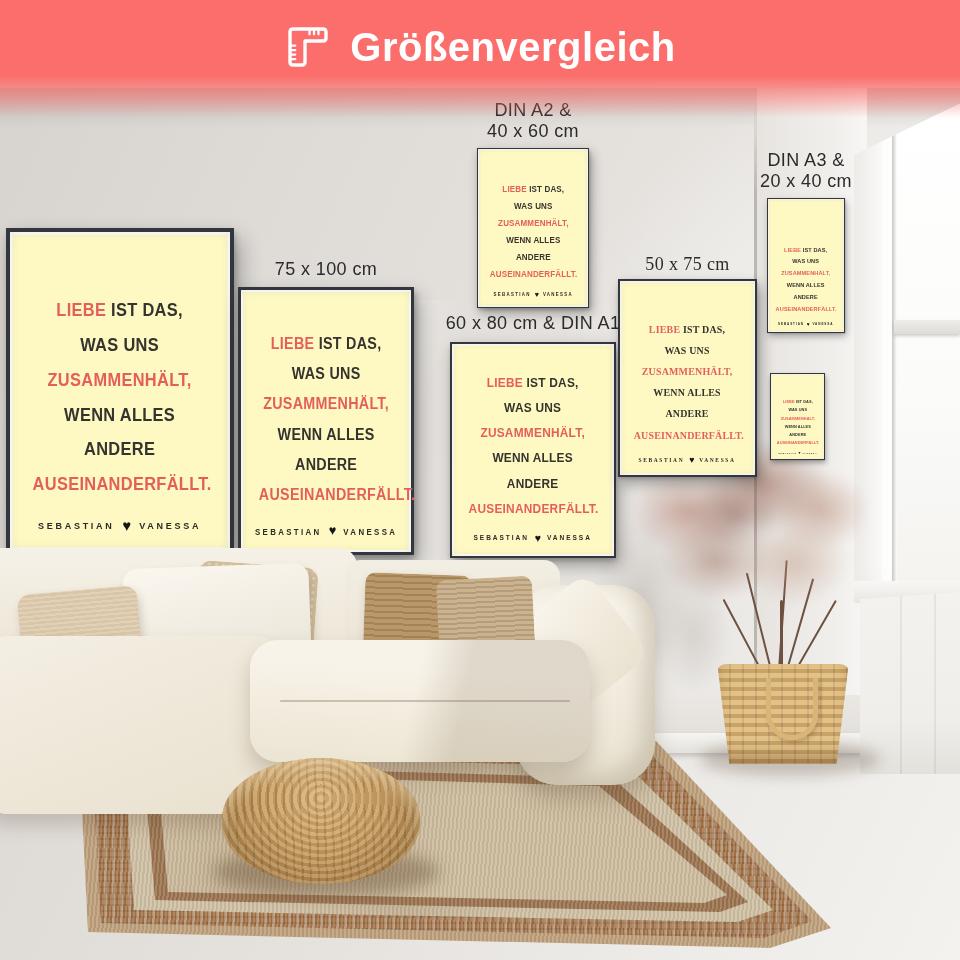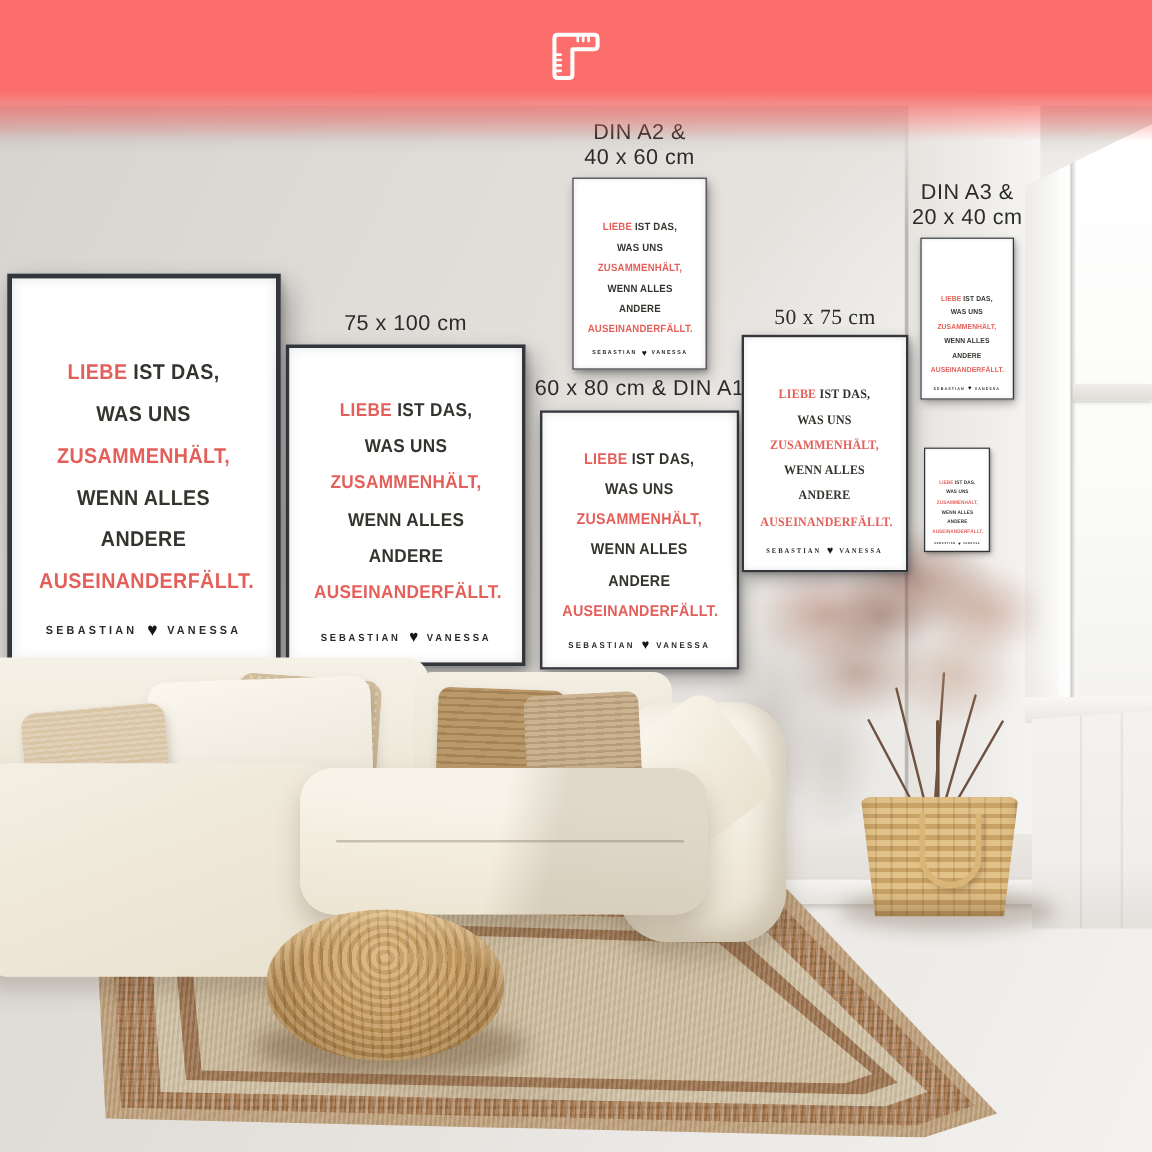--- a/index.html
+++ b/index.html
@@ -108,25 +108,25 @@
       repeating-linear-gradient(90deg, rgba(0,0,0,.09) 0 2px, transparent 2px 13px),
       repeating-linear-gradient(180deg,#e3c289 0 5px,#c9a266 5px 9px);
     box-shadow:inset 0 -10px 14px rgba(90,60,30,.35);}
   .basket-handle{position:absolute;left:766px;top:678px;width:52px;height:62px;
     border:5px solid #d9b678;border-top:none;border-radius:0 0 30px 30px;
     box-shadow:2px 3px 4px rgba(90,60,30,.25);}
   .basket-shadow{position:absolute;left:700px;top:742px;width:180px;height:34px;border-radius:50%;
     background:rgba(90,70,50,.28);filter:blur(7px);}
 
   
-  .poster{position:absolute;z-index:4;background:#ffffff;border:0.30em solid #33363a;
+  .poster{position:absolute;z-index:4;background:#fef9c3;border:0.30em solid #33363a;
     box-shadow:0.45em 0.8em 1.6em rgba(0,0,0,.32), 0.15em 0.3em 0.5em rgba(0,0,0,.22),
       inset 0 0 0 0.18em #ffffff;}
   .p0{left:6px;  top:228px;width:228px;height:326px;font-size:13.5px;}
-  .p1{left:238px;top:287px;width:200px;height:268px;font-size:11.8px;}
+  .p1{left:238px;top:287px;width:176px;height:268px;font-size:11.8px;}
   .p2{left:477px;top:148px;width:112px;height:160px;font-size:6.6px;}
   .p3{left:450px;top:342px;width:166px;height:216px;font-size:9.8px;}
   .p4{left:618px;top:279px;width:139px;height:198px;font-size:8.2px;font-family:Liberation Serif, serif;}
   .p5{left:767px;top:198px;width:78px; height:135px;font-size:4.6px;}
   .p6{left:770px;top:373px;width:55px; height:87px; font-size:3.2px;}
   .label{position:absolute;bottom:calc(100% + 9px);left:50%;transform:translateX(-50%);
     width:max-content;text-align:center;color:#2b2b2b;font-size:18px;font-weight:500;
     letter-spacing:.4px;line-height:1.2;}
   .p4 .label{bottom:calc(100% + 5px);}
   .p2 .label,.p5 .label,.p6 .label{bottom:calc(100% + 6px);}
@@ -455,16 +455,17 @@
   <div class="pouf-shadow"></div>
   <div class="pouf"></div>
 
   <div class="banner">
     <div class="banner-row">
       <svg class="ruler-icon" viewBox="0 0 64 64" fill="none" stroke="#ffffff" stroke-linecap="round" stroke-linejoin="round">
         <path stroke-width="4.5" d="M12,8 H52 Q56,8 56,12 V20 Q56,24 52,24 H28 V52 Q28,56 24,56 H12 Q8,56 8,52 V12 Q8,8 12,8 Z"></path>
         <path stroke-width="3" d="M8,30 H15 M8,36 H15 M8,42 H15 M8,48 H15"></path>
         <path stroke-width="3" d="M34,8 V15 M40,8 V15 M46,8 V15"></path>
       </svg>
+      <div class="banner-title">Größenvergleich</div>
     </div>
   </div>
 
 </div>
 
 </body></html>

